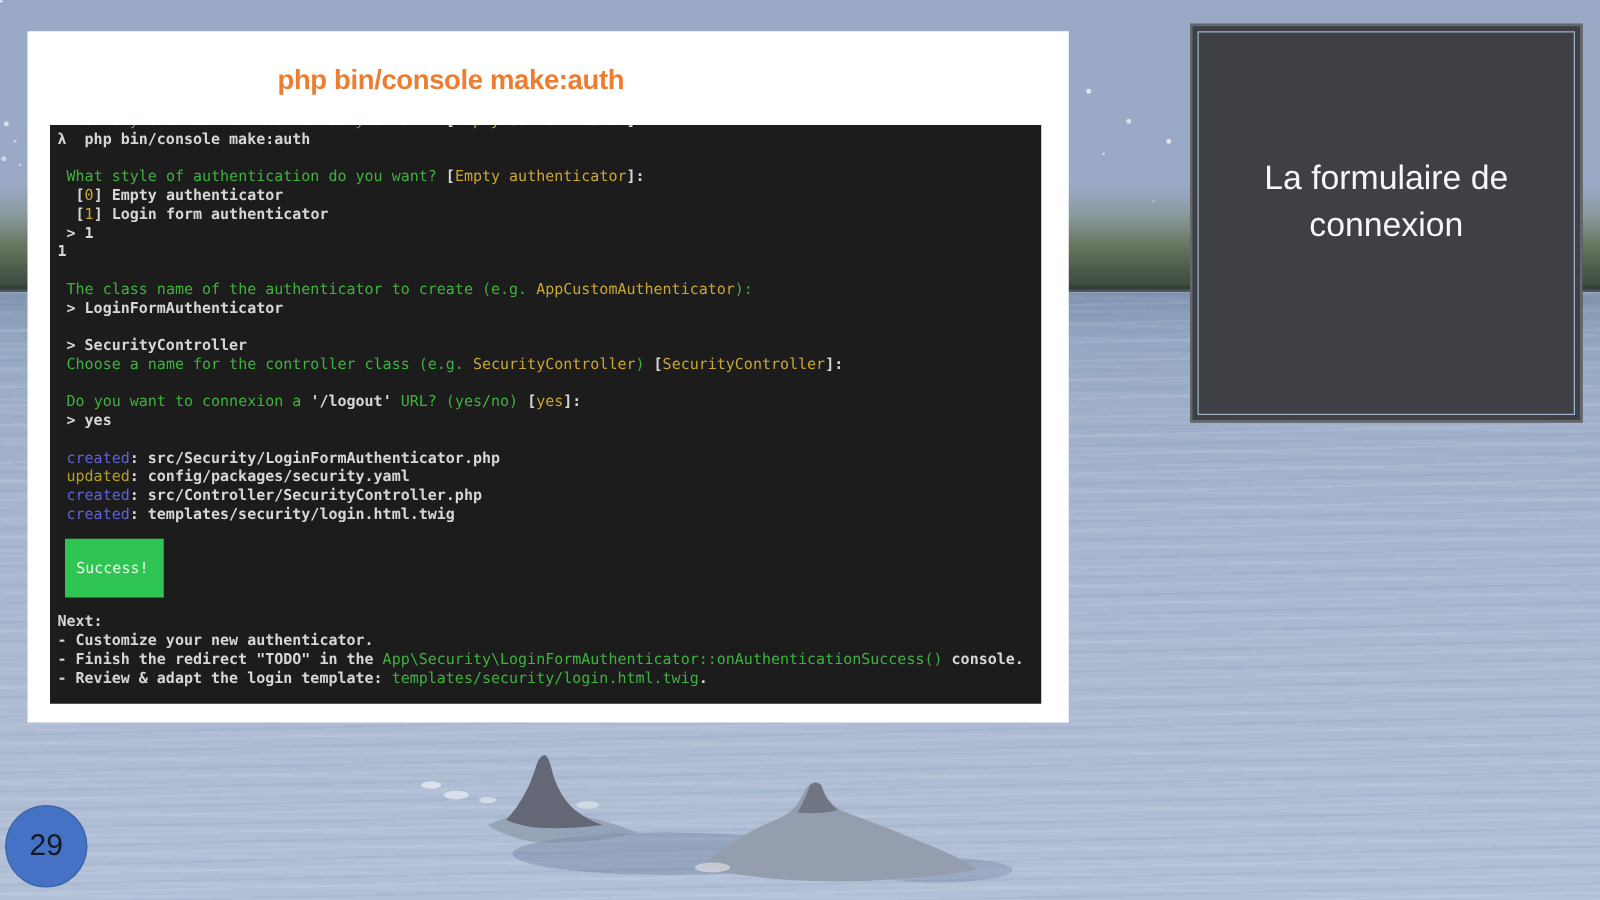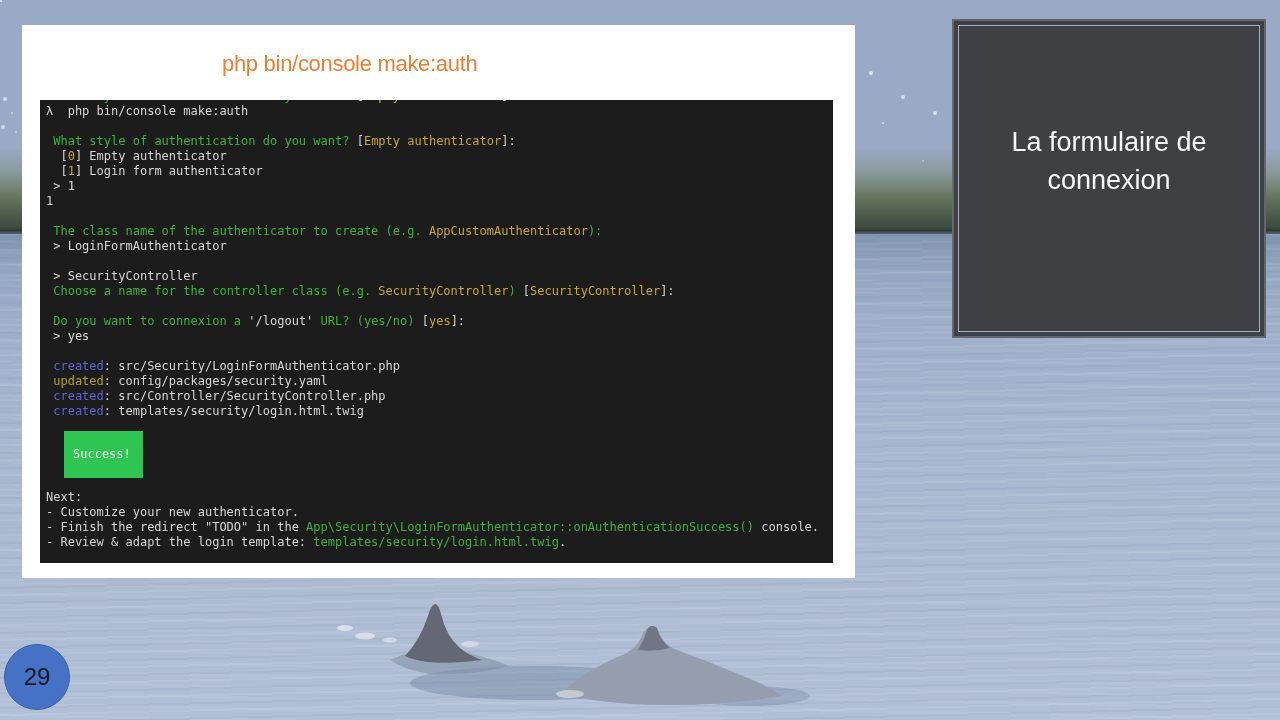--- a/index.html
+++ b/index.html
@@ -31,36 +31,36 @@
   .bg-water{position:absolute;left:0;top:234px;width:100%;height:486px;
     background-image:
       repeating-linear-gradient(178.6deg, rgba(255,255,255,.08) 0 2px, rgba(255,255,255,0) 2px 8px,
         rgba(110,132,164,.10) 8px 10px, rgba(255,255,255,0) 10px 15px),
       repeating-linear-gradient(181.2deg, rgba(255,255,255,.05) 0 3px, rgba(255,255,255,0) 3px 11px),
       linear-gradient(180deg,#7f92ae 0px,#93a5c1 34px,#9fafc9 90px,#a7b5cf 190px,#abb9d1 310px,#b2c0d7 486px);}
   .dolphins{position:absolute;left:320px;top:588px;}
 
   
   .panel{position:absolute;left:22px;top:25px;width:833px;height:553px;background:var(--panel-bg,#fff);}
-  .slide-title{position:absolute;left:200px;top:26px;font-size:22px;font-weight:400;
+  .slide-title{position:absolute;left:200px;top:26px;font-size:22px;font-weight:700;
     letter-spacing:-.3px;color:var(--accent-orange,#ED7D31);white-space:nowrap;}
 
   
   .terminal{position:absolute;left:18px;top:75px;width:793px;height:463px;overflow:hidden;
     background:var(--terminal-bg,#1c1c1c);
     font-family:"DejaVu Sans Mono","Liberation Mono",monospace;font-size:12px;}
   .t-line{height:15px;line-height:15px;white-space:pre;padding-left:6px;overflow:hidden;}
   .clip-strip{height:4px;overflow:hidden;position:relative;}
   .clip-strip .t-line{position:absolute;top:-11px;left:0;width:100%;}
-  .seg-w{color:var(--terminal-text,#D6D6D6);}
+  .seg-w{color:var(--terminal-text,#D6D6D6);font-weight:bold;}
   .seg-g{color:var(--terminal-green,#3EB13E);}
   .seg-y{color:var(--terminal-yellow,#C9A633);}
   .seg-b{color:var(--terminal-created-blue,#6161D6);}
   .seg-u{color:var(--terminal-updated-yellow,#B3A02A);text-align:right;}
-  .success-badge{width:79px;height:47px;margin:12px 0 12px 24px;box-sizing:border-box;
+  .success-badge{width:79px;height:47px;margin:12px 0 12px 12px;box-sizing:border-box;
     background:var(--success-bg,#2EC552);color:var(--success-text,#EAFCEC);
     line-height:47px;padding-left:9px;}
 
   
   .caption-box{position:absolute;left:952px;top:19px;width:314px;height:319px;box-sizing:border-box;
     background:var(--caption-bg,#3E4044);border:2px solid var(--caption-border,#62676E);}
   .caption-inner{position:absolute;inset:4px;border:1px solid var(--caption-inner-border,#9FB2C8);}
   .caption-text{position:absolute;left:0;top:102px;width:100%;box-sizing:border-box;padding:0 42px;
     text-align:center;color:var(--caption-text,#F5F6F7);font-size:27px;line-height:38px;}
 

